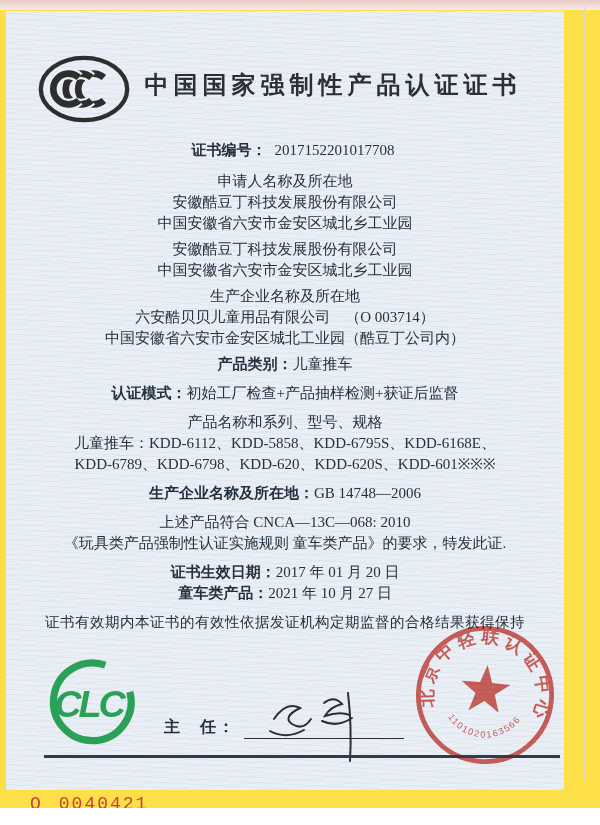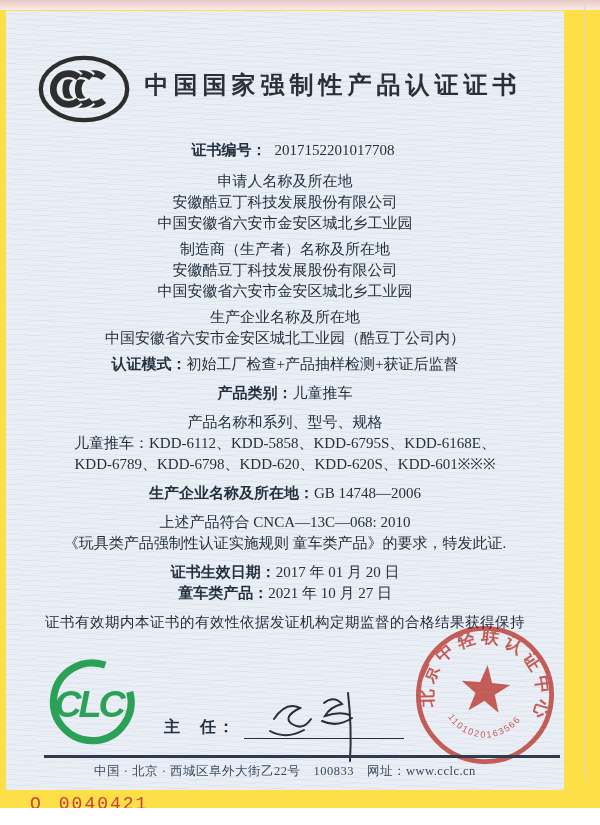--- a/index.html
+++ b/index.html
@@ -71,36 +71,36 @@
     </div>
 
     <div class="content">
       <div class="sec">
         <div class="h">申请人名称及所在地</div>
         <div>安徽酷豆丁科技发展股份有限公司</div>
         <div>中国安徽省六安市金安区城北乡工业园</div>
       </div>
 
       <div class="sec">
-        <div class="h">制造商（生产者）名称及所在地</div>
         <div>安徽酷豆丁科技发展股份有限公司</div>
         <div>中国安徽省六安市金安区城北乡工业园</div>
       </div>
 
       <div class="sec">
         <div class="h">生产企业名称及所在地</div>
+        <div>六安酷贝贝儿童用品有限公司　（O 003714）</div>
         <div>中国安徽省六安市金安区城北工业园（酷豆丁公司内）</div>
       </div>
 
       <div class="sec gap8">
-        <span class="lbl">认证模式：</span><span>初始工厂检查+产品抽样检测+获证后监督</span>
+        <span class="lbl">产品类别：</span><span>儿童推车</span>
       </div>
 
       <div class="sec gap8">
-        <span class="lbl">产品类别：</span><span>儿童推车</span>
+        <span class="lbl">认证模式：</span><span>初始工厂检查+产品抽样检测+获证后监督</span>
       </div>
 
       <div class="sec gap8">
         <div class="h">产品名称和系列、型号、规格</div>
         <div>儿童推车：KDD-6112、KDD-5858、KDD-6795S、KDD-6168E、</div>
         <div>KDD-6789、KDD-6798、KDD-620、KDD-620S、KDD-601※※※</div>
       </div>
 
       <div class="sec gap8">
         <span class="lbl">生产企业名称及所在地：</span><span>GB 14748—2006</span>
@@ -147,19 +147,18 @@
       <polygon points="68,40 73.6,56.3 90.8,56.6 77.0,66.9 82.1,83.4 68,73.5 53.9,83.4 59.0,66.9 45.2,56.6 62.4,56.3" fill="#d4574e"></polygon>
       <text font-size="16.5" letter-spacing="4.5" fill="#d4574e" font-family="Liberation Serif, serif" font-weight="bold">
         <textPath href="#sealTop" startOffset="2">北京中轻联认证中心</textPath>
       </text>
       <text font-size="8.5" letter-spacing="1.5" fill="#d4574e" font-family="Liberation Sans, sans-serif">
         <textPath href="#sealNum" startOffset="4">1101020163566</textPath>
       </text>
     </svg>
 
     <div class="divider"></div>
-    <div class="address">中国 · 北京 · 西城区阜外大街乙22号　100833　网址：www.cclc.cn</div>
   </div>
 
   <div class="serial">
     <span class="ring">O</span><span>0040421</span>
   </div>
 </div>
 
 </body></html>

